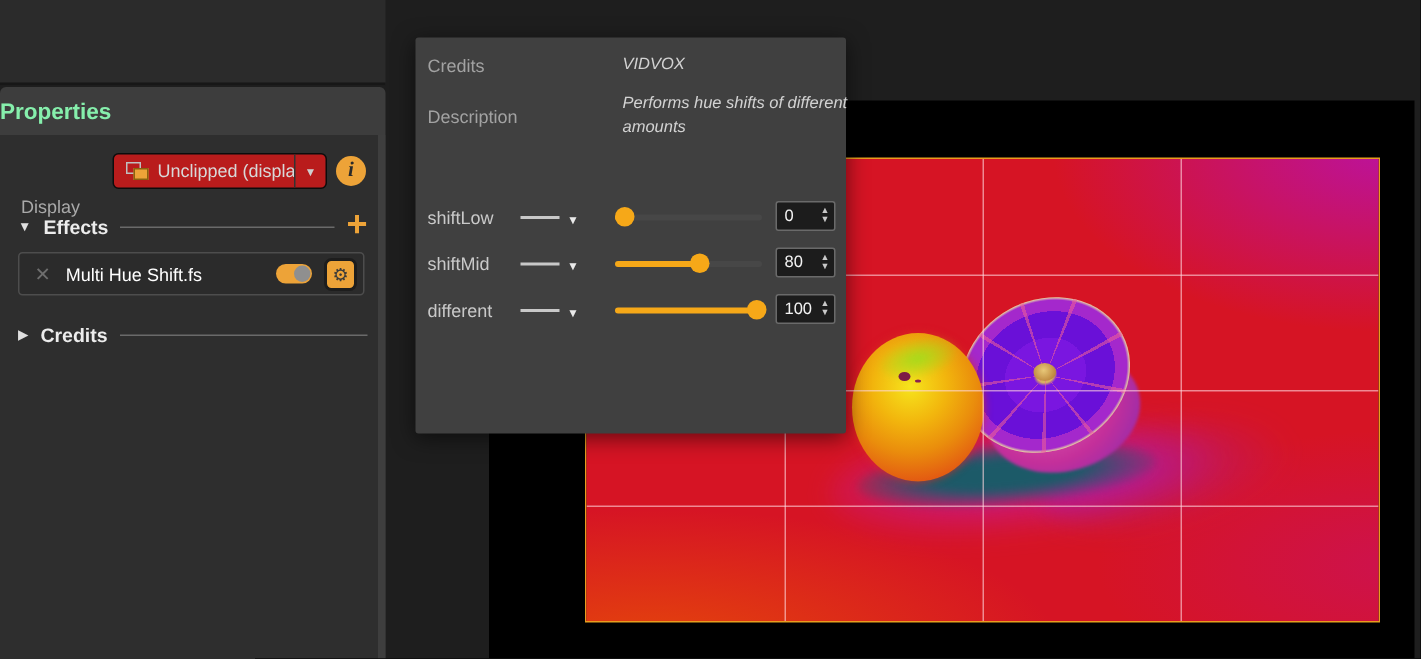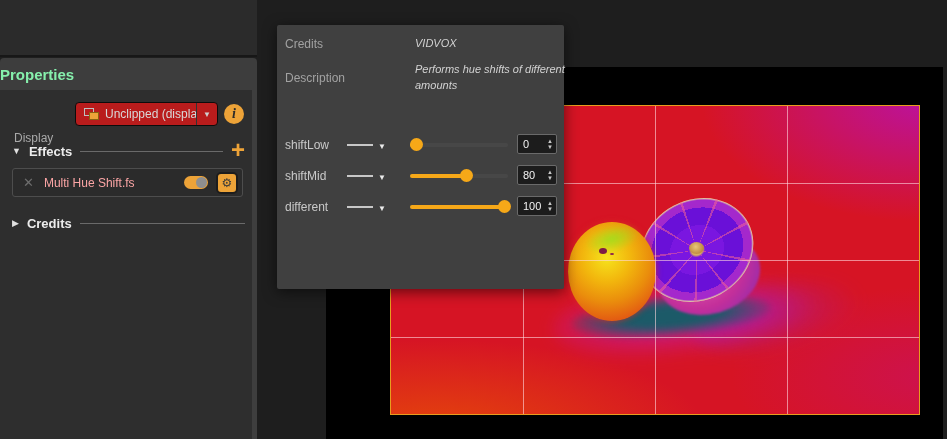--- a/index.html
+++ b/index.html
@@ -24,21 +24,21 @@
   .dropdown-text{flex:1;font-size:12px;color:#d8d8d8;white-space:nowrap;overflow:hidden;}
   .dropdown-arrow{flex:0 0 20px;height:100%;border-left:1px solid #333;display:flex;align-items:center;justify-content:center;font-size:8px;color:#cfcfcf;}
   .info-btn{position:absolute;left:224px;top:2px;width:20px;height:20px;border-radius:50%;background:var(--accent,#eda338);display:flex;align-items:center;justify-content:center;font-family:"Liberation Serif",serif;font-weight:bold;font-style:italic;font-size:14px;color:#2a2a2a;cursor:default;}
   .section-header{position:absolute;left:0;width:100%;height:22px;display:flex;align-items:center;padding:0 12px;box-sizing:border-box;gap:8px;cursor:default;}
   .section-header .chev{font-size:9px;color:#e0e0e0;}
   .section-header .title{font-size:13px;font-weight:bold;color:#ececec;}
   .section-header .rule{flex:1;height:1px;background:#6a6a6a;}
   .plus-btn{font-size:24px;font-weight:bold;color:var(--accent,#eda338);line-height:20px;margin-top:-3px;cursor:default;}
   .effect-box{position:absolute;left:12px;top:78px;width:231px;height:29px;background:#2b2b2b;border:1px solid #4d4d4d;border-radius:3px;display:flex;align-items:center;padding:0 4px 0 10px;box-sizing:border-box;}
   .fx-close{font-size:13px;color:#6e6e6e;margin-right:10px;cursor:default;}
-  .fx-name{flex:1;font-size:12px;color:#fca5a5;white-space:nowrap;overflow:hidden;}
+  .fx-name{flex:1;font-size:12px;color:#ffffff;white-space:nowrap;overflow:hidden;}
   .toggle{position:relative;width:24px;height:13px;border-radius:7px;background:#555;margin-right:8px;flex:0 0 auto;cursor:default;}
   .toggle.on{background:var(--accent,#eda338);}
   .toggle .knob{position:absolute;top:1px;left:1px;width:11px;height:11px;border-radius:50%;background:#8f8f8f;}
   .toggle.on .knob{left:auto;right:1px;}
   .gear-btn{width:22px;height:22px;border-radius:5px;background:var(--accent,#eda338);border:2px solid #1d1d1d;box-sizing:border-box;display:flex;align-items:center;justify-content:center;font-size:12px;color:#3a3a3a;flex:0 0 auto;cursor:default;}
   
   .popup{position:absolute;left:277px;top:25px;width:287px;height:264px;background:#404040;z-index:50;box-shadow:0 3px 14px rgba(0,0,0,.55);border-radius:2px;}
   .pop-label{position:absolute;left:8px;font-size:12px;color:#a2a2a2;}
   .pop-value{position:absolute;left:138px;font-size:11px;font-style:italic;color:#d2d2d2;}
   .desc-value{width:150px;line-height:1.45;}

